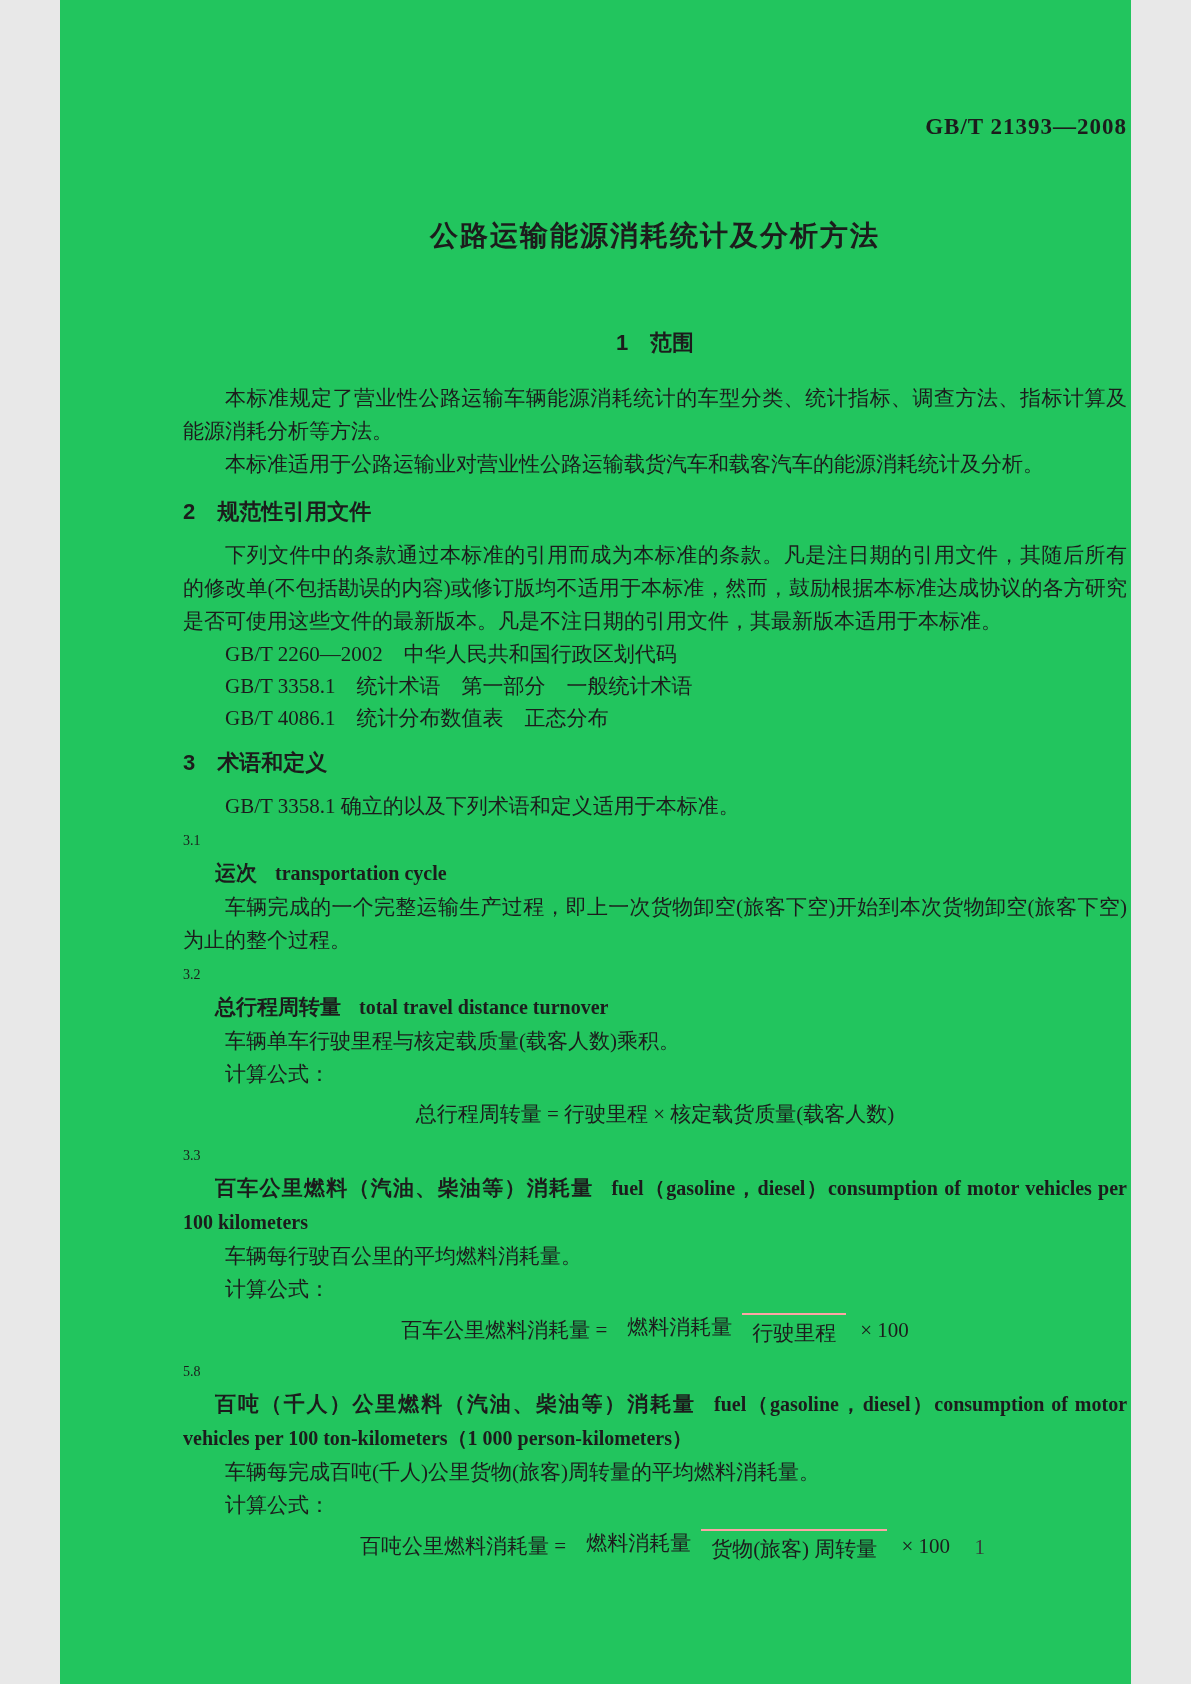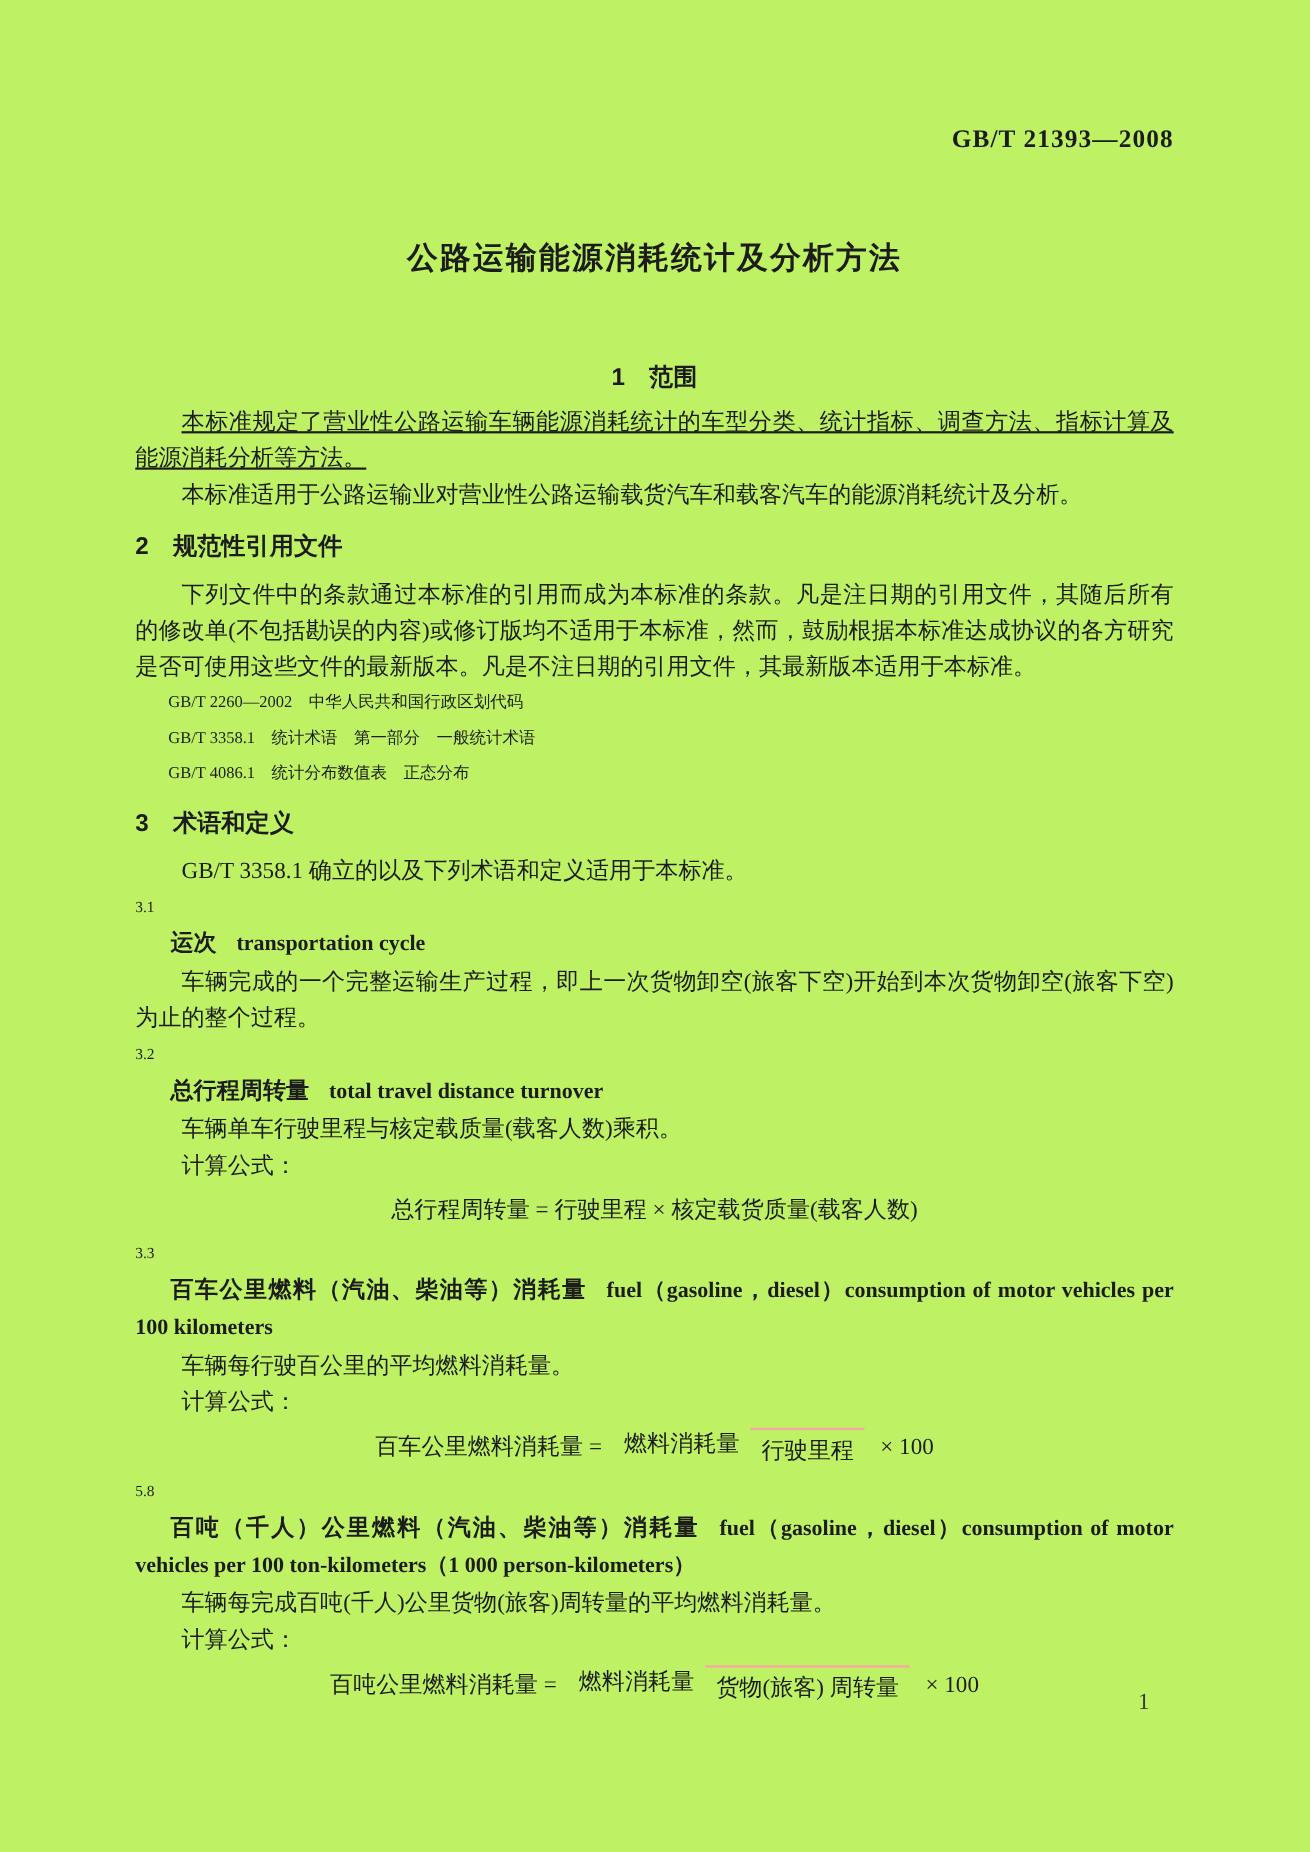--- a/index.html
+++ b/index.html
@@ -1,21 +1,21 @@
 <!DOCTYPE html>
 <html><head>
 <meta charset="utf-8">
 <style>
   html, body { margin: 0; padding: 0; background: #e8e8e8; }
   .page {
     position: relative;
-    width: 1191px;
+    width: 1071px;
     height: 1684px;
     margin: 0 auto;
-    background: #bef264;
+    background: #22c55e;
     color: #1c1c1c;
     overflow: hidden;
     font-family: "Liberation Serif", serif;
   }
   .content {
     position: absolute;
     left: 123px;
     top: 0;
     width: 944px;
   }
@@ -48,27 +48,27 @@
   #s2-heading { margin-top: 16px; }
   #s3-heading { margin-top: 14px; }
   p.body {
     margin: 0;
     font-family: "Liberation Serif", serif;
     font-size: 21px;
     line-height: 33px;
     text-align: justify;
   }
   .ind { text-indent: 2em; }
-  #s1-p1 { margin-top: 9px; text-decoration: underline; }
+  #s1-p1 { margin-top: 24px; }
   #s2-p1 { margin-top: 12px; }
   #s3-intro { margin-top: 12px; }
   p.ref-line {
     margin: 0;
     font-family: "Liberation Serif", serif;
-    font-size: 15px;
+    font-size: 21px;
     line-height: 32px;
     text-indent: 2em;
   }
   .clause-num {
     margin-top: 2px;
     font-family: Liberation Serif, serif;
     font-size: 14px;
     line-height: 32px;
   }
   p.term-line {

